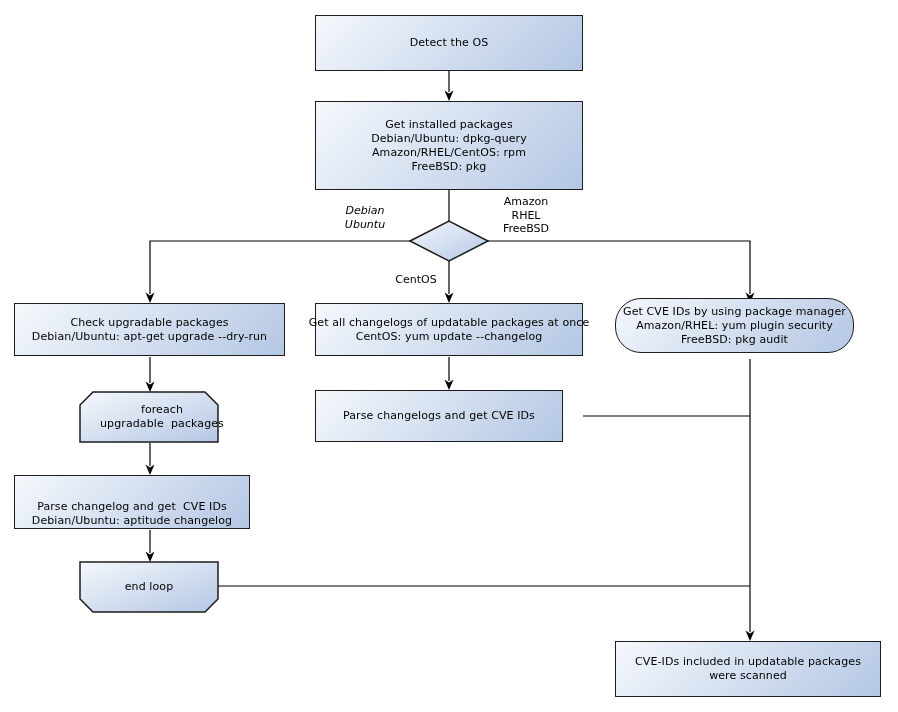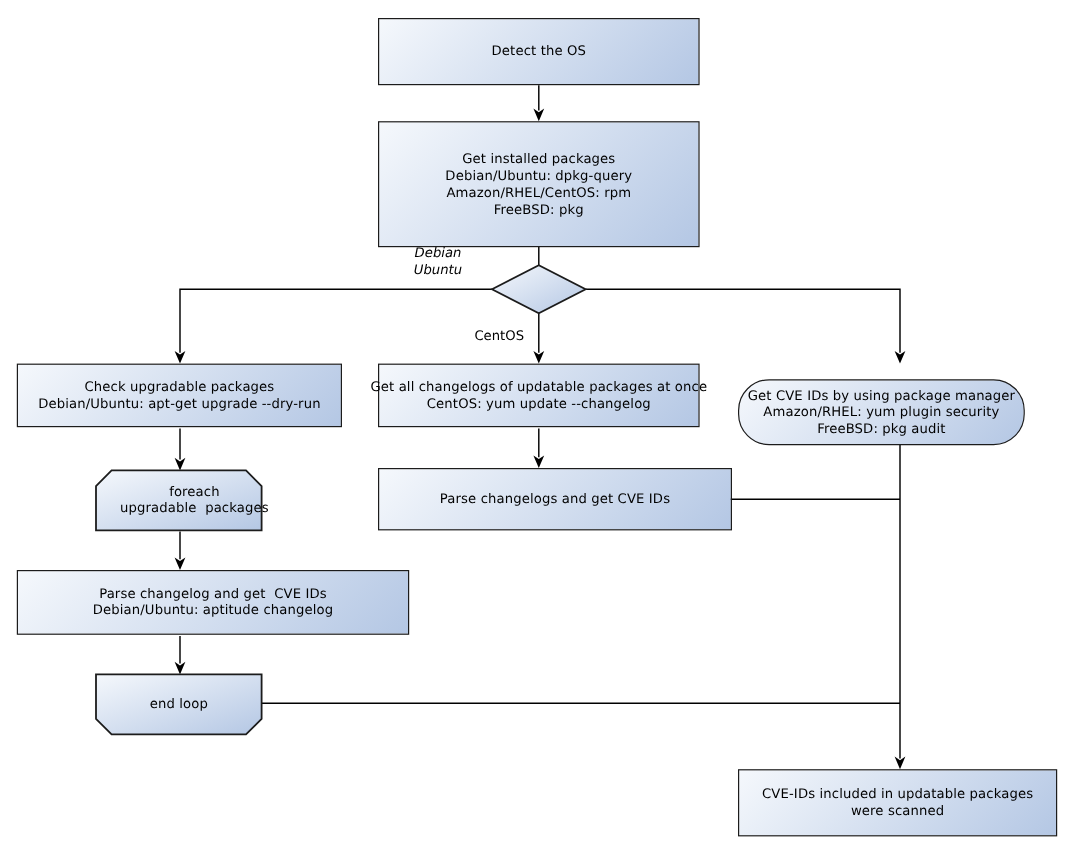--- a/index.html
+++ b/index.html
@@ -34,26 +34,26 @@
     line-height:14px;
     letter-spacing:0.1px;
   }
   .edge-label{
     position:absolute;
     font-size:11px;line-height:13.5px;
     text-align:center;white-space:pre;
   }
   
   #n-detect    {left:315px;top:15px; width:268px;height:56px;}
-  #n-installed {left:315px;top:101px;width:268px;height:105px;}
+  #n-installed {left:315px;top:101px;width:268px;height:89px;}
   #n-check     {left:14px; top:303px;width:271px;height:53px;}
-  #n-parseleft {left:14px; top:475px;width:327px;height:54px;}
+  #n-parseleft {left:14px; top:475px;width:236px;height:54px;align-items:flex-end;}
   #n-changelogs{left:315px;top:303px;width:268px;height:53px;}
-  #n-parsemid  {left:315px;top:390px;width:295px;height:52px;}
-  #n-getcve    {left:615px;top:316px;width:239px;height:55px;border-radius:26px;}
+  #n-parsemid  {left:315px;top:390px;width:248px;height:52px;}
+  #n-getcve    {left:615px;top:298px;width:239px;height:55px;border-radius:26px;}
   #n-scanned   {left:615px;top:641px;width:266px;height:56px;justify-content:center;}
   #t-foreach   {left:80px; top:392px;width:164px;height:50px;}
   #t-endloop   {left:80px; top:562px;width:138px;height:50px;border-radius:21px;}
   #l-debian {left:330px;top:204px;width:70px;font-style:italic;}
   #l-amazon {left:491px;top:195px;width:70px;}
   #l-centos {left:384px;top:273px;width:64px;}
 </style>
 </head>
 <body>
 
@@ -140,15 +140,18 @@
     <span class="txt">foreach
 upgradable  packages</span>
   </div>
 
   <div class="shape-label" id="t-endloop">
     <span class="txt">end loop</span>
   </div>
 
   <div class="edge-label" id="l-debian">Debian
 Ubuntu</div>
+  <div class="edge-label" id="l-amazon">Amazon
+RHEL
+FreeBSD</div>
   <div class="edge-label" id="l-centos">CentOS</div>
 
 </div>
 
 </body></html>

